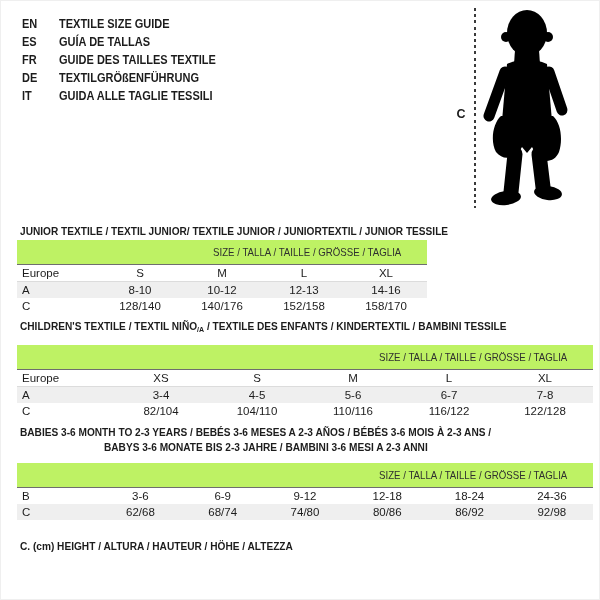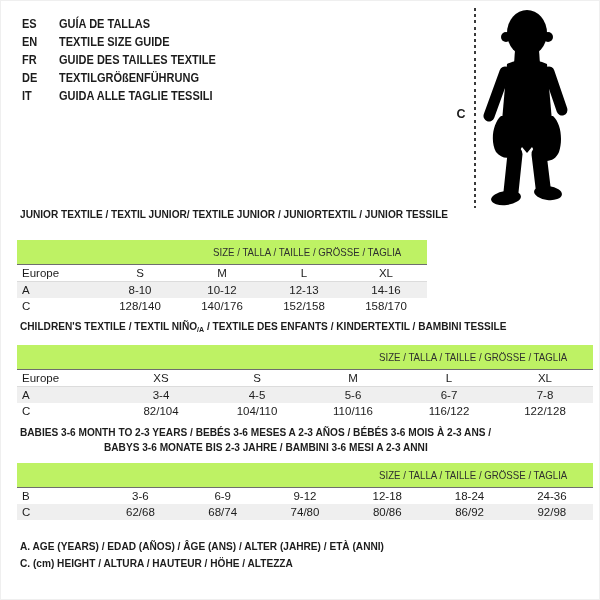--- a/index.html
+++ b/index.html
@@ -35,26 +35,26 @@
   
   .notes{position:absolute;left:20px;top:538px;font-weight:bold;font-size:11.5px;line-height:16.8px;}
 </style>
 </head>
 <body>
 
 <div class="canvas">
 
   <div class="legend">
     <div class="legend-row">
+      <span class="legend-code"><span class="condense">EN</span></span>
+      <span class="condense">TEXTILE SIZE GUIDE</span>
+    </div>
+    <div class="legend-row">
       <span class="legend-code"><span class="condense">ES</span></span>
       <span class="condense">GUÍA DE TALLAS</span>
-    </div>
-    <div class="legend-row">
-      <span class="legend-code"><span class="condense">EN</span></span>
-      <span class="condense">TEXTILE SIZE GUIDE</span>
     </div>
     <div class="legend-row">
       <span class="legend-code"><span class="condense">FR</span></span>
       <span class="condense">GUIDE DES TAILLES TEXTILE</span>
     </div>
     <div class="legend-row">
       <span class="legend-code"><span class="condense">DE</span></span>
       <span class="condense">TEXTILGRÖßENFÜHRUNG</span>
     </div>
     <div class="legend-row">
@@ -77,21 +77,21 @@
       <ellipse cx="66" cy="187" rx="14" ry="7" transform="rotate(7 66 187)"></ellipse>
     </g>
     <g stroke="#000000" stroke-linecap="round" fill="none">
       <line x1="23" y1="66" x2="7" y2="110" stroke-width="11"></line>
       <line x1="67" y1="66" x2="80" y2="104" stroke-width="11"></line>
       <line x1="33" y1="148" x2="29" y2="186" stroke-width="15"></line>
       <line x1="57" y1="148" x2="61" y2="181" stroke-width="15"></line>
     </g>
   </svg>
 
-  <div class="section-title" style="top:207px;">
+  <div class="section-title" style="top:224px;">
     <span class="condense">JUNIOR TEXTILE / TEXTIL JUNIOR/ TEXTILE JUNIOR / JUNIORTEXTIL / JUNIOR TESSILE</span>
   </div>
   <table class="size-table" style="top:240px;width:410px;">
     <colgroup>
         <col class="c-label">
         <col span="4">
       </colgroup>
     <thead>
       <tr>
           <th class="bar" colspan="5"><span class="condense">SIZE / TALLA / TAILLE / GRÖSSE / TAGLIA</span></th>
@@ -193,17 +193,16 @@
         <td>68/74</td>
         <td>74/80</td>
         <td>80/86</td>
         <td>86/92</td>
         <td>92/98</td>
       </tr>
     </tbody>
   </table>
 
   <div class="notes">
-    <div><span class="condense">A. AGE (YEARS) / EDAD (AÑOS) / ÂGE (ANS) / ALTER (JAHRE) / ETÀ (ANNI)</span></div>
     <div><span class="condense">C. (cm) HEIGHT / ALTURA / HAUTEUR / HÖHE / ALTEZZA</span></div>
   </div>
 
 </div>
 
 </body></html>

